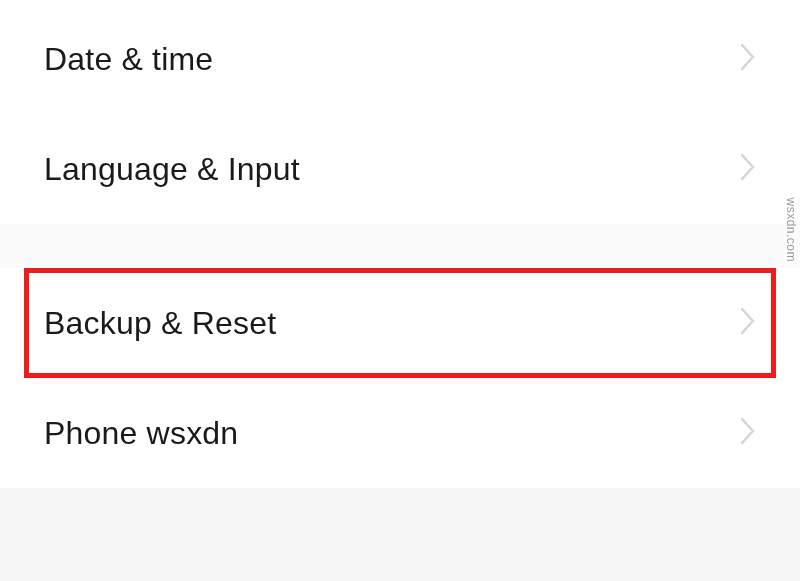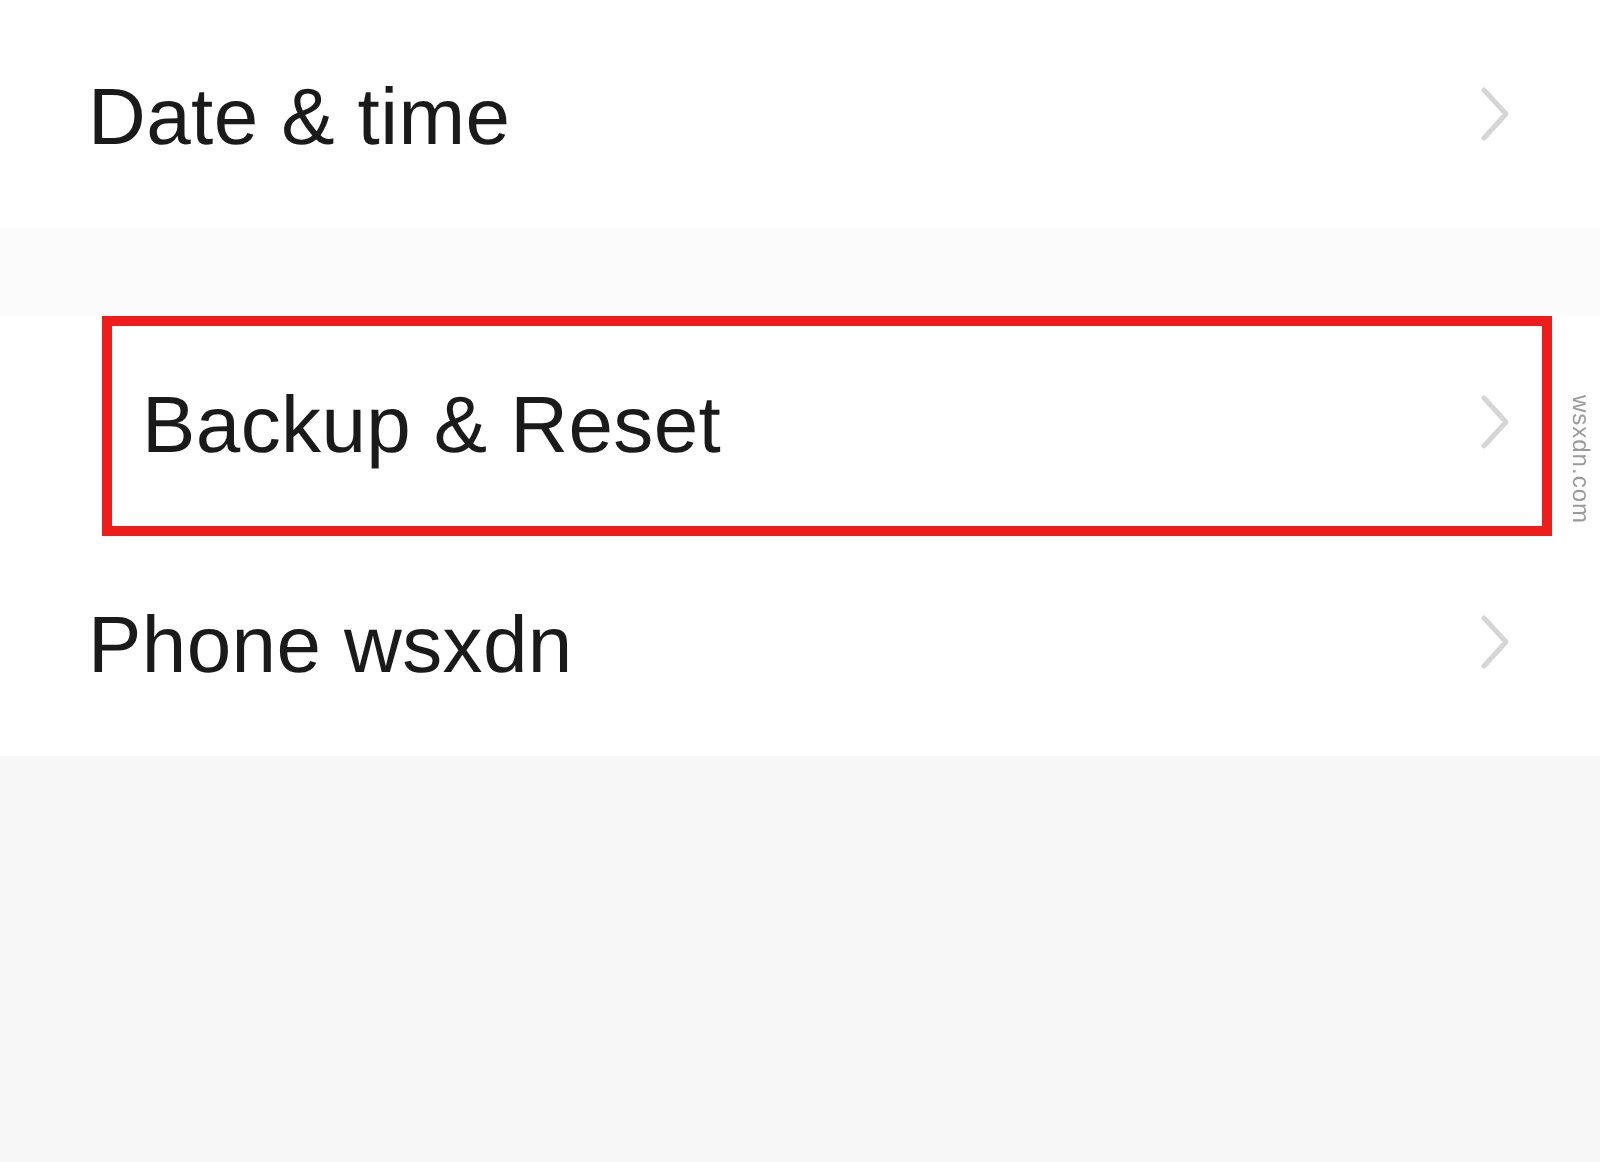--- a/index.html
+++ b/index.html
@@ -15,34 +15,33 @@
   .group-top { padding-top: 4px; }
   .row {
     display: flex;
     align-items: center;
     justify-content: space-between;
     padding: 0 44px 0 44px;
     height: 110px;
     background: #ffffff;
   }
   .row .label {
-    font-size: 40px;
+    font-size: 32px;
     color: #1a1a1a;
     letter-spacing: 0.2px;
   }
   .chevron {
     opacity: 0.35;
   }
   .gap {
     height: 44px;
     background: #fbfbfb;
   }
   .highlight-wrap {
     position: relative;
-    margin-left: 27px;
   }
   .highlight-border {
     position: absolute;
     left: 24px;
     right: 24px;
     top: 0;
     bottom: 0;
     border: 5px solid #ef1c1c;
     pointer-events: none;
   }
@@ -64,20 +63,28 @@
 
   <div class="row">
     <span class="label">Date &amp; time</span>
     <span class="chevron">
       <svg width="16" height="28" viewBox="0 0 16 28">
           <path d="M2 2 L13 14 L2 26" stroke="#888" stroke-width="2.5" fill="none" stroke-linecap="round" stroke-linejoin="round"></path>
         </svg>
     </span>
   </div>
 
+  <div class="row">
+    <span class="label">Language &amp; Input</span>
+    <span class="chevron">
+      <svg width="16" height="28" viewBox="0 0 16 28">
+          <path d="M2 2 L13 14 L2 26" stroke="#888" stroke-width="2.5" fill="none" stroke-linecap="round" stroke-linejoin="round"></path>
+        </svg>
+    </span>
+  </div>
 
 </div>
 
 <div class="gap"></div>
 
 <div class="group">
 
   <div class="highlight-wrap">
     <div class="row">
       <span class="label">Backup &amp; Reset</span>

